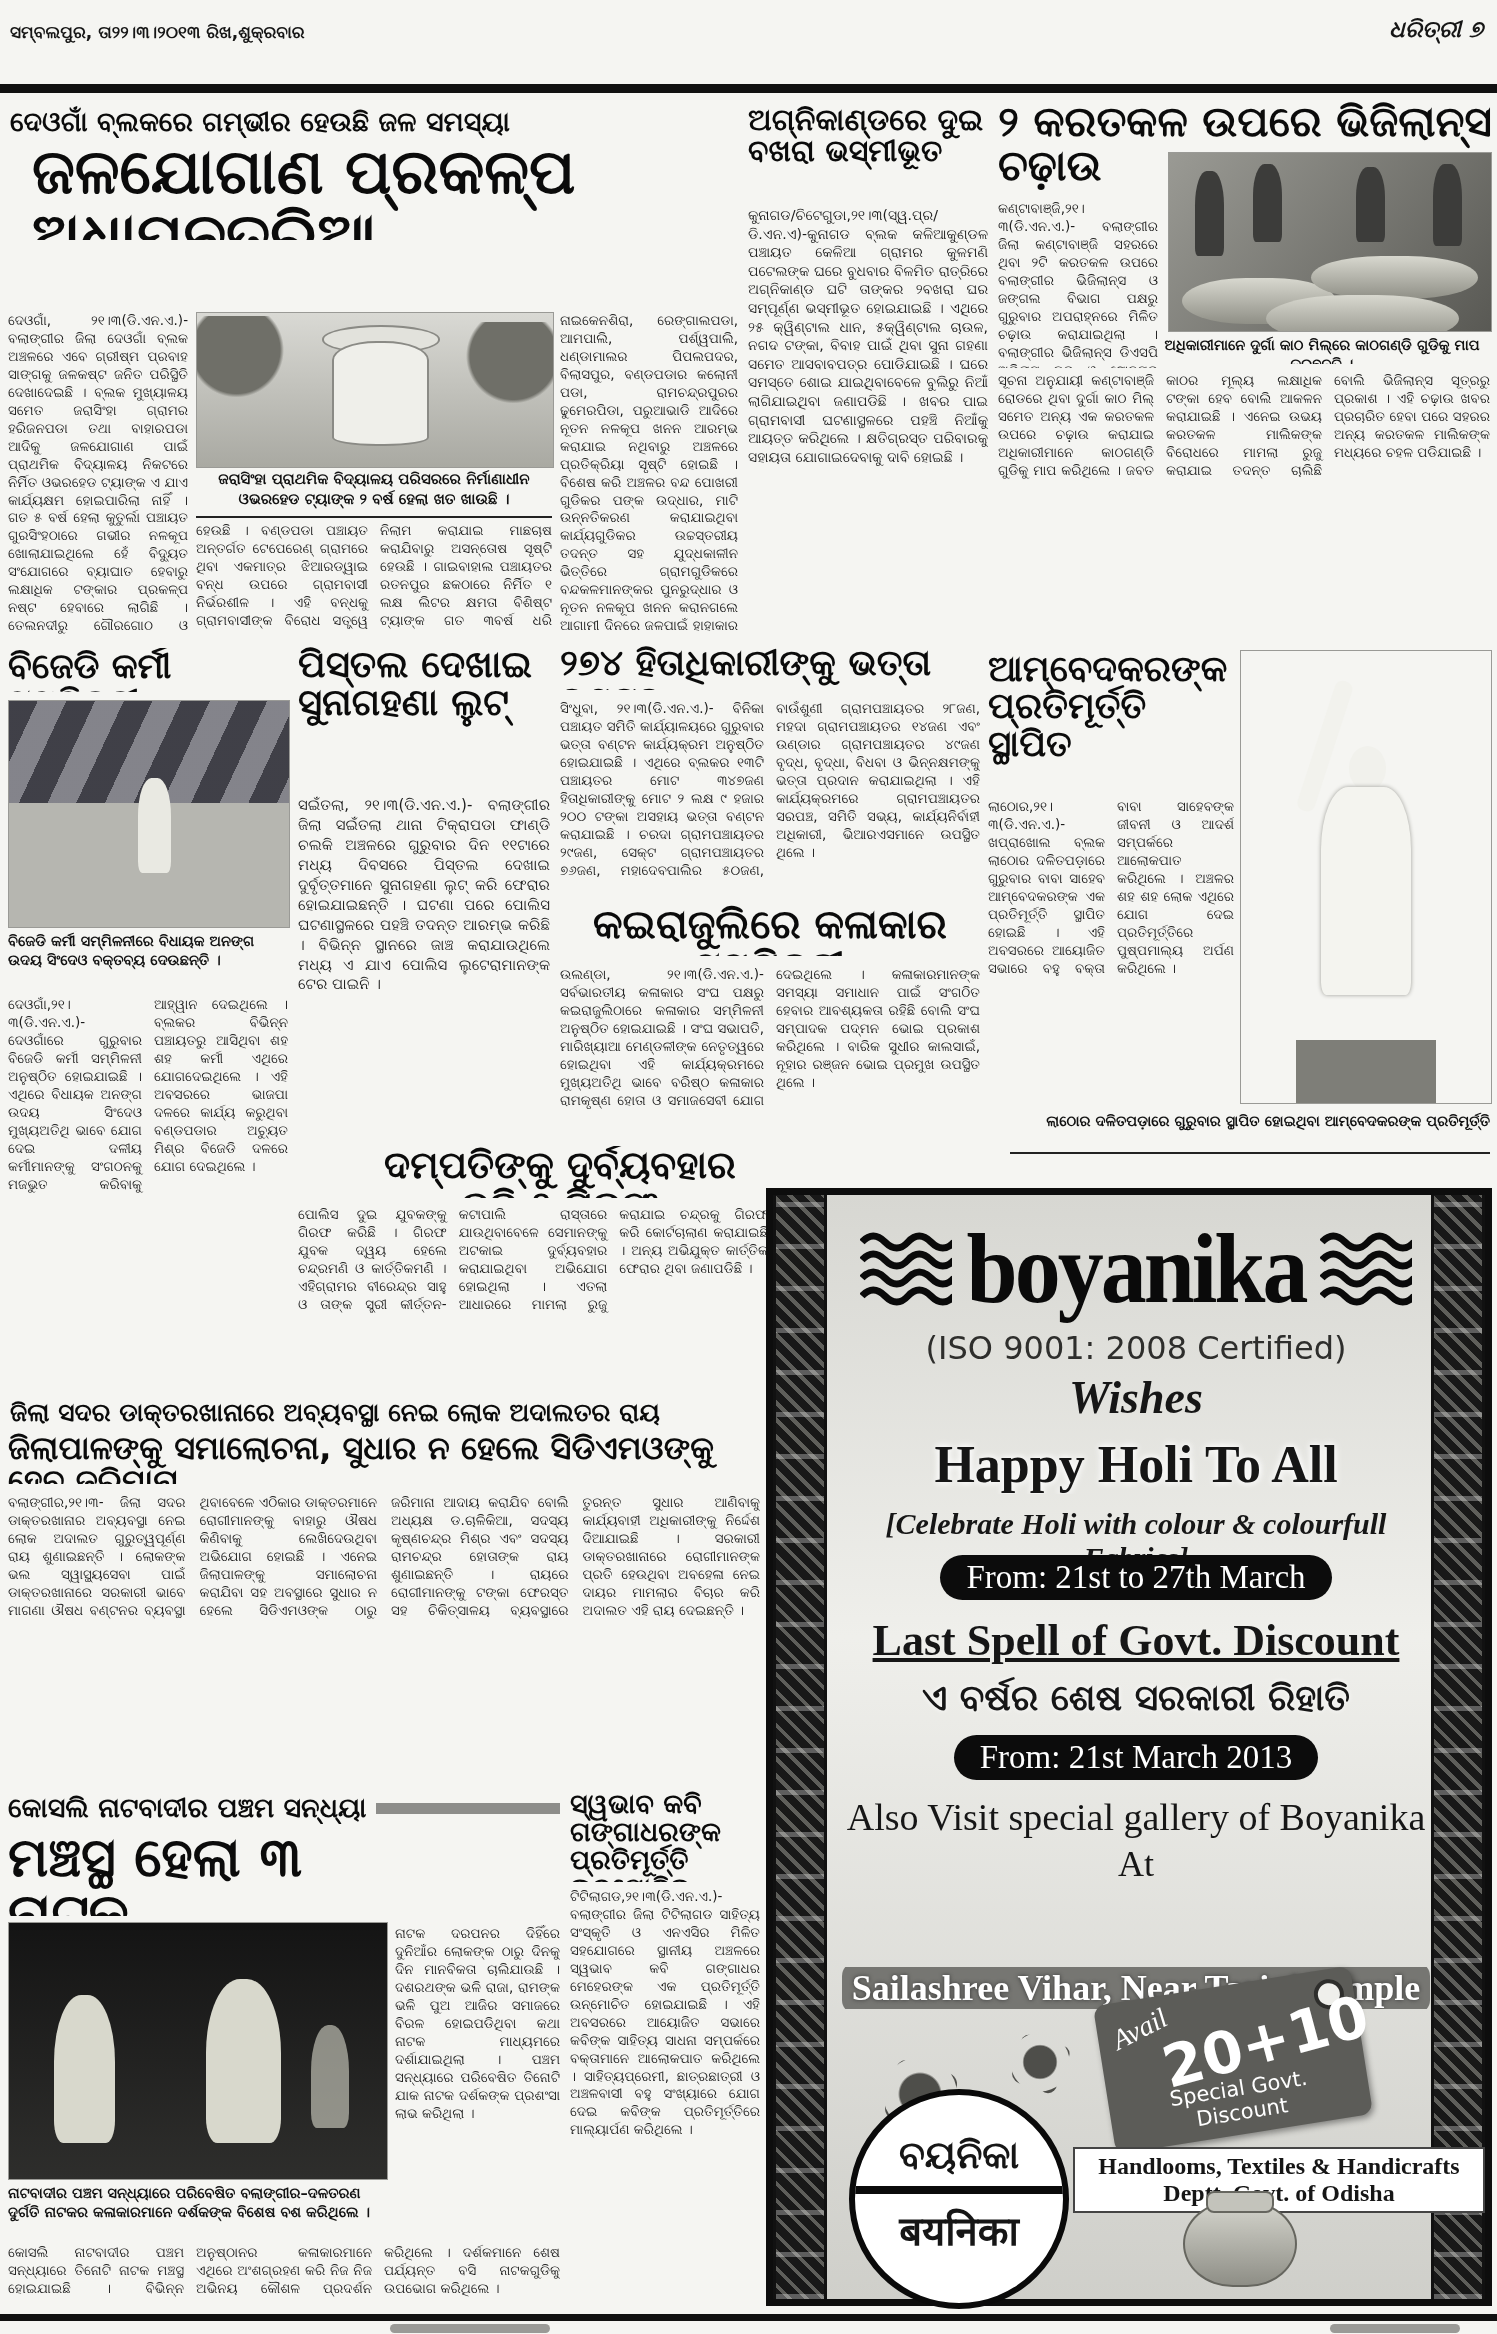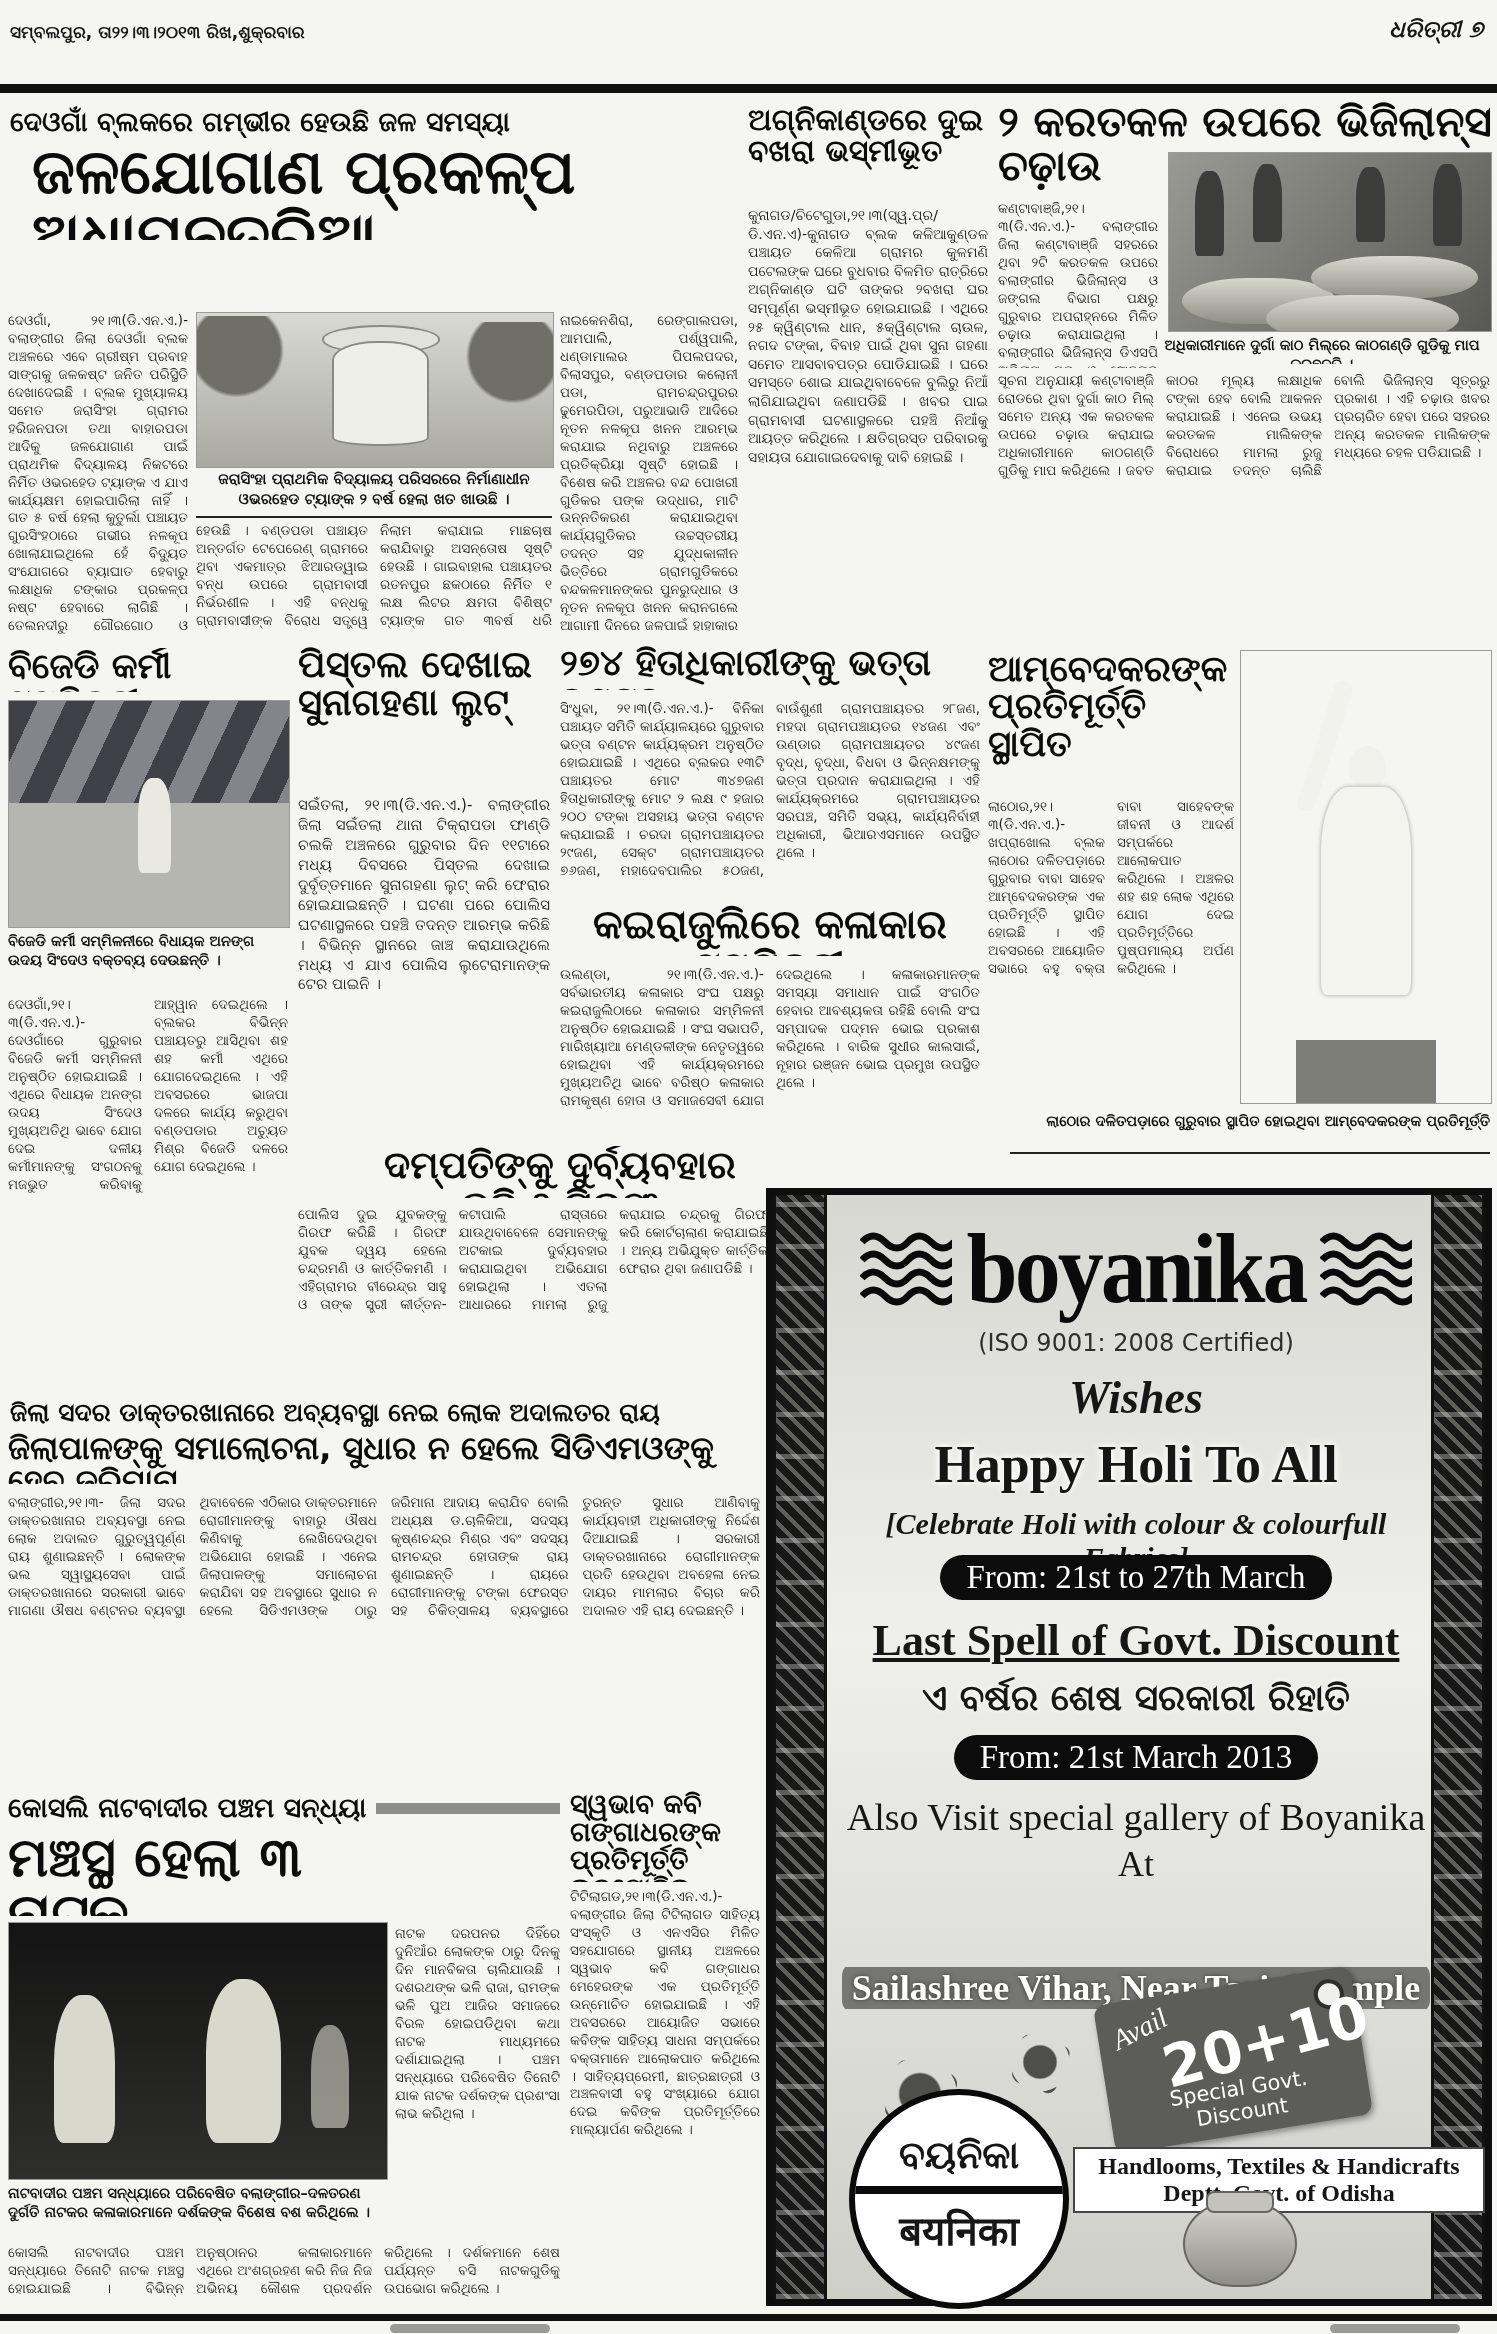--- a/index.html
+++ b/index.html
@@ -193,21 +193,21 @@
       <span class="brand-word">boyanika</span>
       <svg class="wave-icon" width="92" height="74" viewBox="0 0 92 74">
         <g stroke="#0a0a0a" stroke-width="7" fill="none">
           <path d="M2 10 q11 -12 23 0 t23 0 t23 0 t23 0"></path>
           <path d="M2 28 q11 -12 23 0 t23 0 t23 0 t23 0"></path>
           <path d="M2 46 q11 -12 23 0 t23 0 t23 0 t23 0"></path>
           <path d="M2 64 q11 -12 23 0 t23 0 t23 0 t23 0"></path>
         </g>
       </svg>
     </div>
-    <div class="abs ad-center" style="top:134px;font-size:24px;color:#2e2e2c;">(ISO 9001: 2008 Certified)</div>
+    <div class="abs ad-center" style="top:134px;font-size:32px;color:#2e2e2c;">(ISO 9001: 2008 Certified)</div>
 
     <div class="abs ad-center ad-serif" style="top:176px;font-size:46px;font-style:italic;font-weight:bold;">Wishes</div>
     <div class="abs ad-center ad-serif" style="top:240px;font-size:52px;font-weight:bold;text-shadow:0 0 6px #fff,0 0 10px #fff;">Happy Holi To All</div>
     <div class="abs ad-center ad-serif" style="top:312px;font-size:30px;font-style:italic;font-weight:bold;">[Celebrate Holi with colour &amp; colourfull Fabrics]</div>
 
     <div class="abs ad-center" style="top:360px;">
       <span class="pill">From: 21st to 27th March</span>
     </div>
     <div class="abs ad-center ad-serif" style="top:420px;font-size:44px;font-weight:bold;text-decoration:underline;">Last Spell of Govt. Discount</div>
     <div class="abs ad-center" style="top:482px;font-size:36px;font-weight:bold;text-shadow:0 0 5px #fff;">ଏ ବର୍ଷର ଶେଷ ସରକାରୀ ରିହାତି</div>

